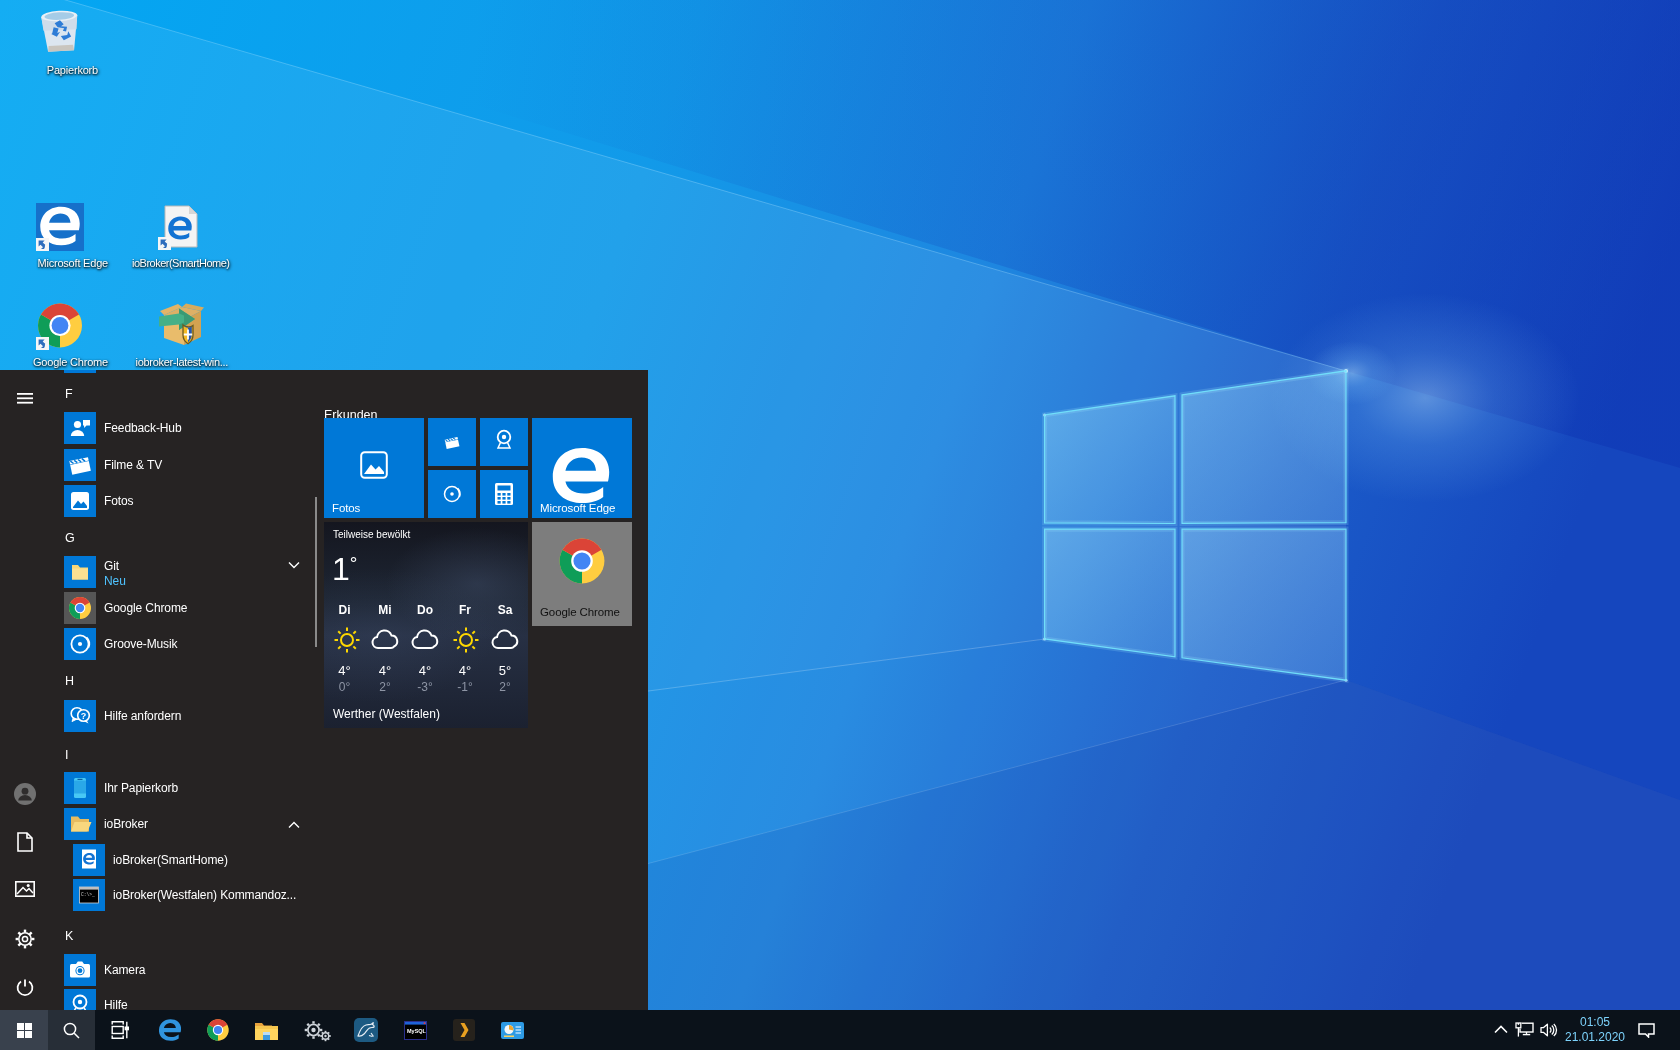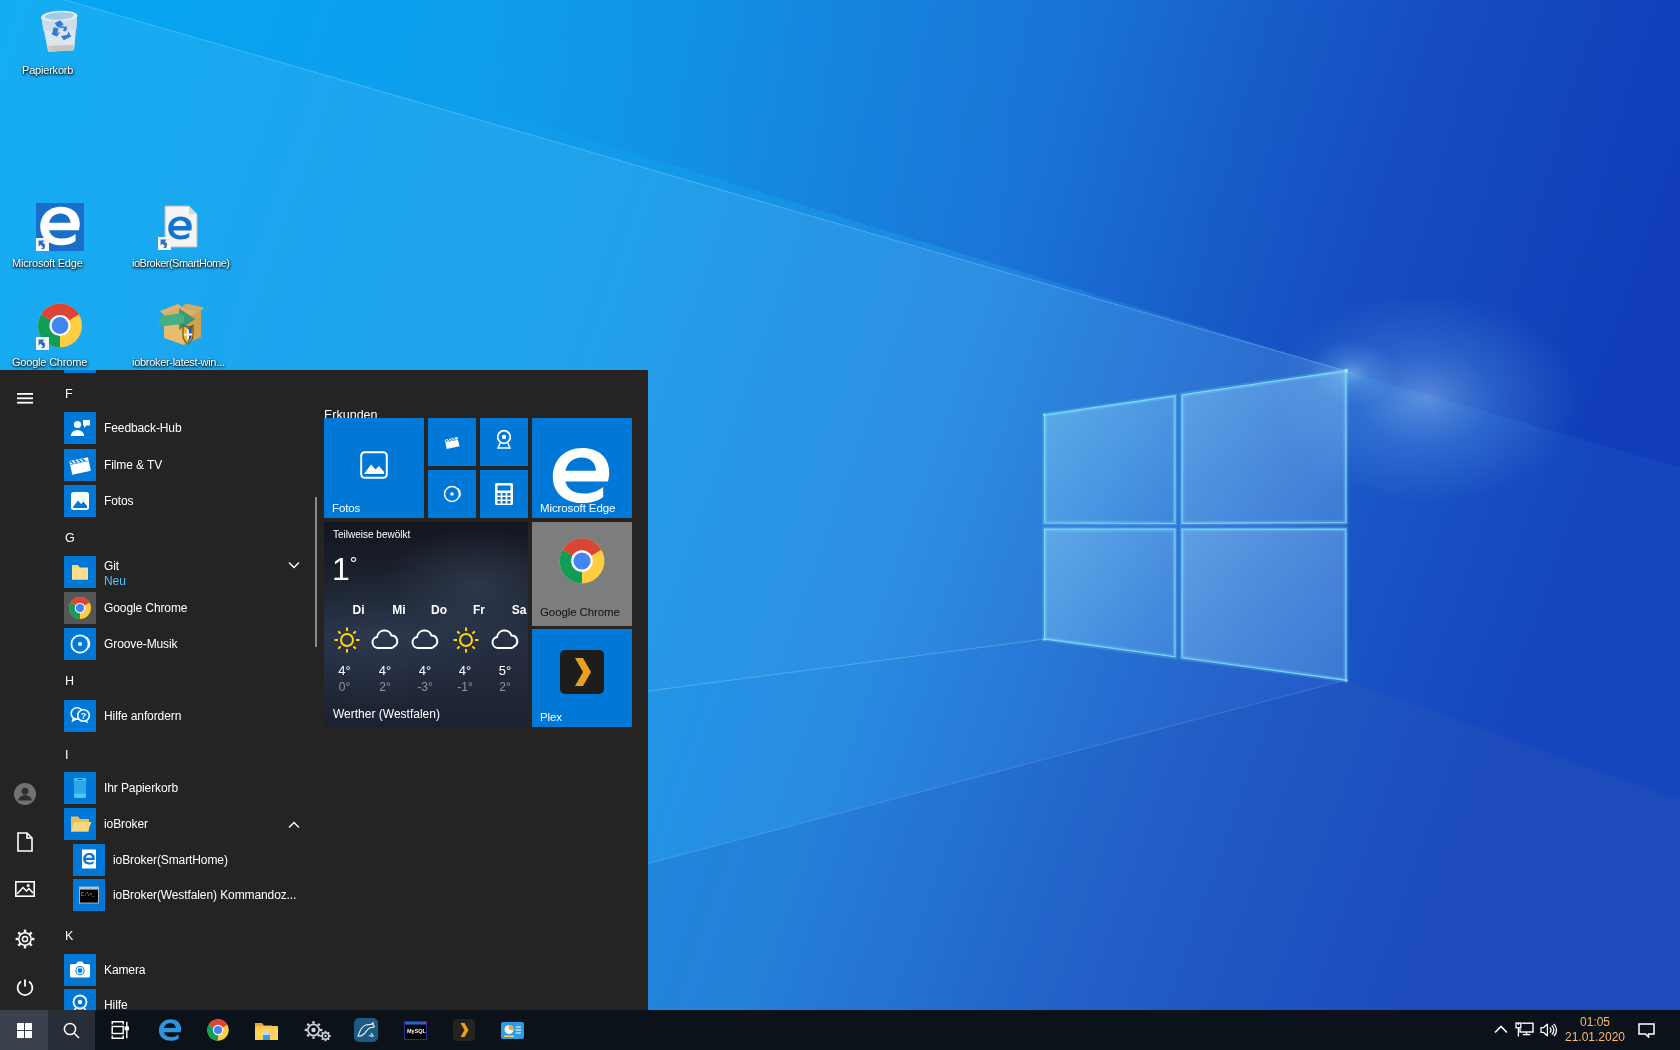--- a/index.html
+++ b/index.html
@@ -1,25 +1,25 @@
 <!DOCTYPE html>
 <html><head><meta charset="utf-8">
 <style>
 html,body{margin:0;padding:0}
 #root{will-change:transform;position:relative;width:1680px;height:1050px;overflow:hidden;font-family:"Liberation Sans",sans-serif;-webkit-font-smoothing:antialiased}
 .abs{position:absolute}
-.dlab{position:absolute;color:#fff;font-size:11px;letter-spacing:-0.2px;text-align:left;text-shadow:0 1px 2px rgba(0,0,0,.9),1px 1px 3px rgba(0,0,0,.8);white-space:nowrap}
+.dlab{position:absolute;color:#fff;font-size:11px;letter-spacing:-0.2px;text-align:right;text-shadow:0 1px 2px rgba(0,0,0,.9),1px 1px 3px rgba(0,0,0,.8);white-space:nowrap}
 #menu{position:absolute;left:0;top:370px;width:648px;height:640px;background:#262323;overflow:hidden;color:#fff}
 .hdr{position:absolute;left:65px;font-size:12.5px;color:#fff}
 .item{position:absolute;left:64px;height:32px}
 .item .txt{position:absolute;left:40px;top:50%;transform:translateY(-50%);font-size:12px;white-space:nowrap;letter-spacing:-0.1px}
 .sub .txt{left:40px}
 .tlab{position:absolute;left:8px;bottom:4px;font-size:11.5px;color:#fff;letter-spacing:-0.1px}
 #bar{position:absolute;left:0;top:1010px;width:1680px;height:40px;background:#0b121a}
-.tray{color:#fdba74}
+.tray{color:#7dd3fc}
 </style></head>
 <body>
 <div id="root">
 
 <svg class="abs" style="left:0;top:0" width="1680" height="1050" viewBox="0 0 1680 1050">
 <defs>
 <linearGradient id="bg" x1="0" y1="0" x2="1" y2="0.22">
  <stop offset="0" stop-color="#03a7f3"></stop>
  <stop offset="0.40" stop-color="#129ae9"></stop>
  <stop offset="0.62" stop-color="#1e86e0"></stop>
@@ -368,21 +368,21 @@
 <div class="abs" style="left:532px;top:47.6px;width:100px;height:100px;background:#0078d7">
  <svg class="abs" style="left:0;top:0" width="100" height="100" viewBox="0 0 100 100">
   <use href="#edgee" transform="translate(49,57.5) scale(0.6)" style="color:#fff"></use>
         </svg>
  <div class="tlab">Microsoft Edge</div>
 </div>
 
 <div class="abs" style="left:324px;top:151.7px;width:204px;height:206px;background:radial-gradient(130px 80px at 75% 30%,rgba(96,116,156,0.25),rgba(96,116,156,0) 70%),radial-gradient(160px 90px at 25% 55%,rgba(70,88,122,0.2),rgba(70,88,122,0) 75%),linear-gradient(180deg,#14161f 0%,#1e2634 38%,#273044 55%,#1b2130 100%);color:#fff">
  <div class="abs" style="left:9px;top:7px;font-size:10px">Teilweise bewölkt</div>
  <div class="abs" style="left:8px;top:29px;font-size:32px;font-weight:400">1<span style="font-size:19px;vertical-align:10px">°</span></div>
- <div class="abs" style="left:14px;top:81px;width:236px">
+ <div class="abs" style="left:0;top:81px;width:236px">
   <div style="display:flex;text-align:center;font-size:12px;font-weight:bold">
             <div style="width:41px">Di</div>
             <div style="width:40px">Mi</div>
             <div style="width:40px">Do</div>
             <div style="width:40px">Fr</div>
             <div style="width:40px">Sa</div>
           </div>
  </div>
  <svg class="abs" style="left:0;top:100px" width="204" height="36" viewBox="0 0 204 36">
   <g transform="translate(23,18)">
@@ -436,27 +436,20 @@
           <div style="width:40px">2°</div>
         </div>
  <div class="abs" style="left:9px;top:185px;font-size:12px">Werther (Westfalen)</div>
 </div>
 <div class="abs" style="left:532px;top:151.7px;width:100px;height:104px;background:#7d7d7d">
  <svg class="abs" style="left:27px;top:16px" width="46" height="46" viewBox="0 0 46 46">
   <use href="#chromelogo" transform="translate(23,23) scale(1.02)"></use>
         </svg>
  <div class="tlab" style="color:#111;bottom:8px">Google Chrome</div>
 </div>
-<div class="abs" style="left:532px;top:258.7px;width:100px;height:98px;background:#0078d7">
- <svg class="abs" style="left:28px;top:21px" width="44" height="44" viewBox="0 0 44 44">
-  <rect width="44" height="44" rx="5" fill="#1f1d1b"></rect>
-  <path d="M15 8 h8 L31 22 23 36 h-8 L23 22 Z" fill="#e8a020"></path>
-        </svg>
- <div class="tlab">Plex</div>
-</div>
 </div>
 
 <div id="bar">
 <div class="abs" style="left:0;top:0;width:48px;height:40px;background:#39414d"></div>
 <svg class="abs" style="left:16.5px;top:13px" width="15" height="15" viewBox="0 0 15 15">
  <rect x="0" y="0" width="7" height="7" fill="#fff"></rect>
         <rect x="8" y="0" width="7" height="7" fill="#fff"></rect>
  <rect x="0" y="8" width="7" height="7" fill="#fff"></rect>
         <rect x="8" y="8" width="7" height="7" fill="#fff"></rect>
 </svg>

